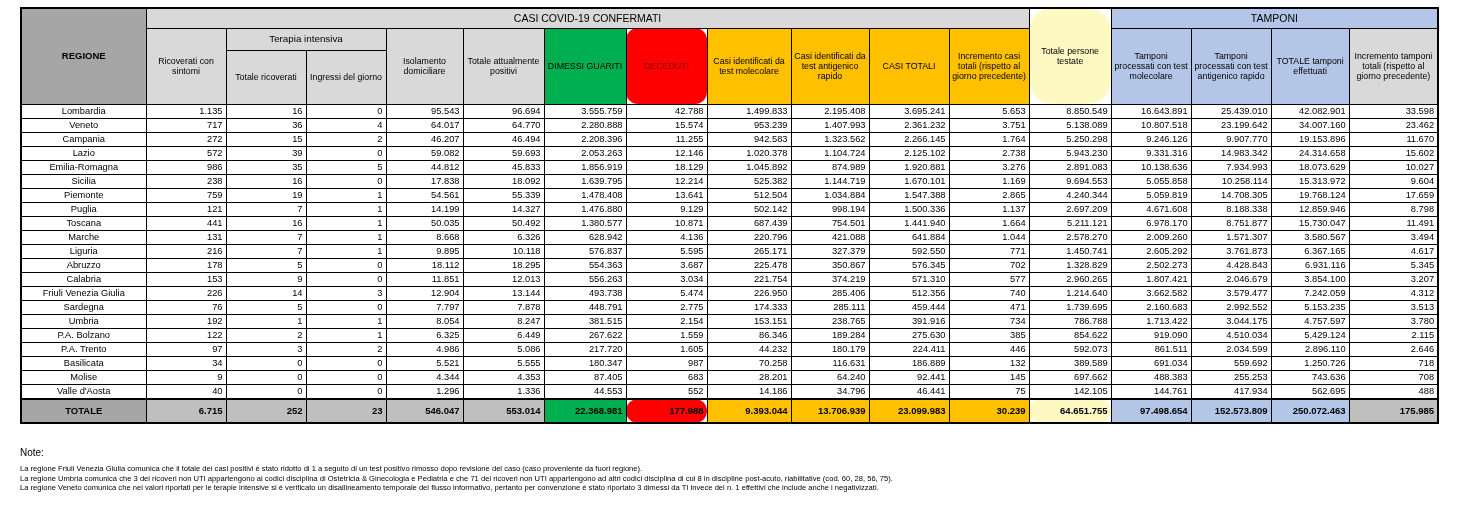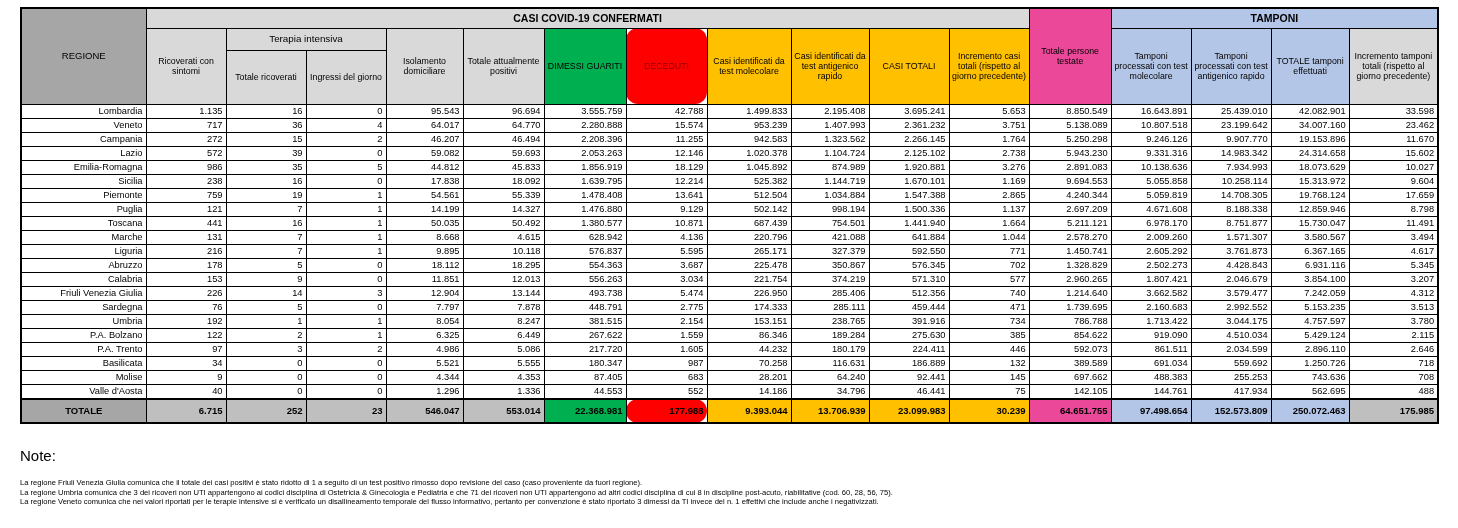--- a/index.html
+++ b/index.html
@@ -3,38 +3,38 @@
 <meta charset="utf-8">
 <style>
   html,body{margin:0;padding:0;background:#fff;font-family:"Liberation Sans",sans-serif;color:#000;}
   .page{position:relative;width:1458px;height:528px;background:#fff;overflow:hidden;}
   table{border-collapse:collapse;table-layout:fixed;position:absolute;left:20px;top:7px;width:1417px;border:2px solid #000;}
   td,th{border:1px solid #000;overflow:hidden;vertical-align:middle;}
   thead th{text-align:center;font-weight:normal;font-size:8.8px;line-height:10px;padding:1px 2px;}
   .h-row1{height:20px;}
   .h-row2{height:22px;}
   .h-row3{height:54px;}
-  .banner{font-weight:bold;font-size:10.5px;}
+  .banner{font-weight:normal;font-size:10.5px;}
   .bg-dgray{background:#a6a6a6;}
   .bg-lgray{background:#d9d9d9;}
   .bg-green{background:#00b050;}
   .bg-red{background:#ff0000;border-radius:12px;}
   .bg-yellow{background:#ffc000;}
-  .bg-cyan{background:#ec4899;}
+  .bg-cyan{background:#fef9c3;border-radius:24px;}
   .bg-blue{background:#b4c6e7;}
   .bg-tgray{background:#bfbfbf;}
-  .regione-head{font-weight:normal;font-size:9.5px;}
+  .regione-head{font-weight:bold;font-size:9.5px;}
   .deceduti-head{color:#8b0000;font-weight:normal;}
   tbody td{font-size:9.3px;height:13px;line-height:11px;padding:0 3px;background:#fff;}
-  tbody td.region{text-align:right;}
+  tbody td.region{text-align:center;}
   tbody td.num{text-align:right;}
   tr.total-row td{border-top:2px solid #000;font-weight:bold;font-size:9.5px;height:22px;text-align:right;padding:0 3px;margin-left:8px;}
   tr.total-row td.total-label{text-align:center;}
   .notes{position:absolute;left:20px;top:447px;width:1420px;}
-  .notes-title{font-size:15px;margin-bottom:14px;}
+  .notes-title{font-size:10px;margin-bottom:6px;}
   .note-line{font-size:7.6px;line-height:9.6px;}
 </style>
 </head>
 <body>
 
 <div class="page">
 
   <table>
     <colgroup>
       <col style="width:125px">
@@ -254,21 +254,21 @@
           <td class="num">8.751.877</td>
           <td class="num">15.730.047</td>
           <td class="num">11.491</td>
         </tr>
         <tr>
           <td class="region">Marche</td>
           <td class="num">131</td>
           <td class="num">7</td>
           <td class="num">1</td>
           <td class="num">8.668</td>
-          <td class="num">4.615</td>
+          <td class="num">6.326</td>
           <td class="num">628.942</td>
           <td class="num">4.136</td>
           <td class="num">220.796</td>
           <td class="num">421.088</td>
           <td class="num">641.884</td>
           <td class="num">1.044</td>
           <td class="num">2.578.270</td>
           <td class="num">2.009.260</td>
           <td class="num">1.571.307</td>
           <td class="num">3.580.567</td>

